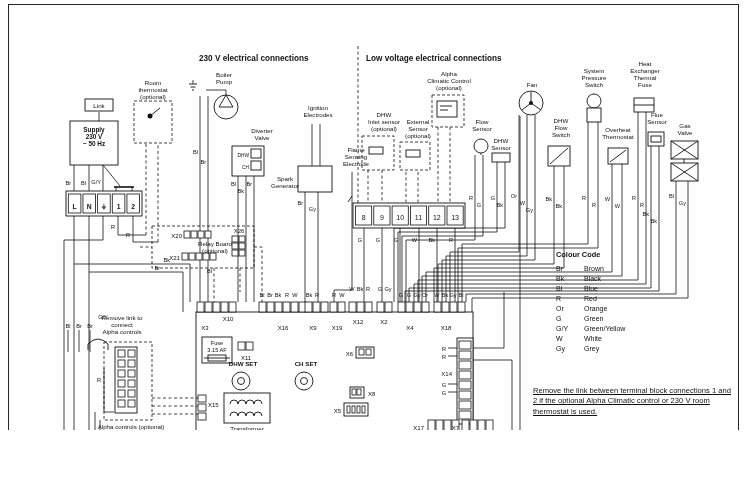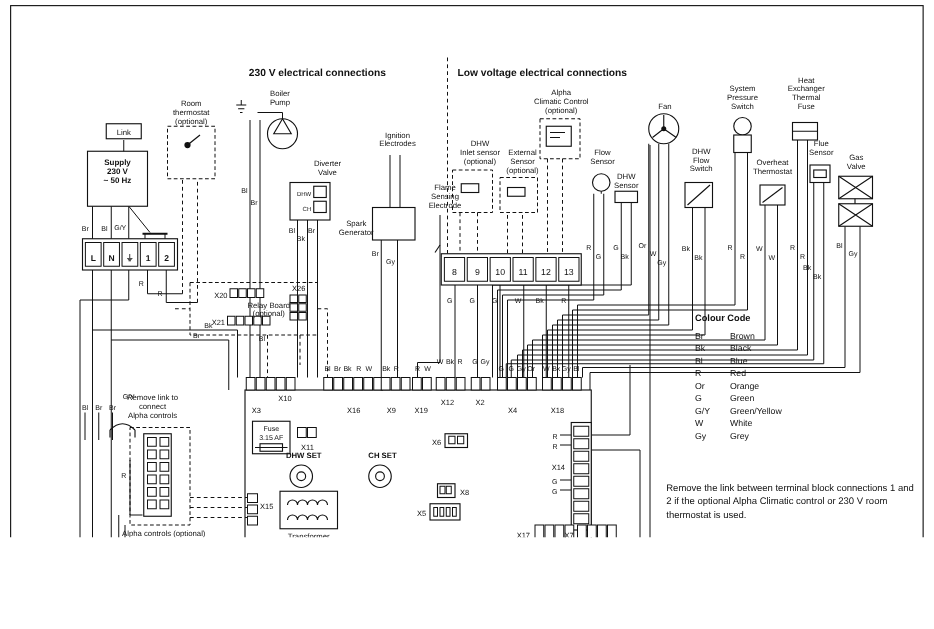--- a/index.html
+++ b/index.html
@@ -9,21 +9,21 @@
   svg{position:absolute;left:0;top:0;}
   svg text{font-family:"Liberation Sans",sans-serif;fill:#111;}
   .wire{fill:none;stroke:#111;stroke-width:0.8;}
   .dash{fill:none;stroke:#111;stroke-width:0.8;stroke-dasharray:3 2.5;}
   .box{fill:#fff;stroke:#111;stroke-width:0.9;}
   .obox{fill:none;stroke:#111;stroke-width:0.9;}
   .dbox{fill:none;stroke:#111;stroke-width:0.8;stroke-dasharray:3 2;}
   .sym{fill:none;stroke:#111;stroke-width:0.9;}
   .pin{fill:#fff;stroke:#111;stroke-width:0.8;}
   .note{position:absolute;left:533px;top:386px;width:201px;
-        font-size:7.6px;line-height:1.35;color:#111;}
+        font-size:7.6px;line-height:1.35;color:#111;text-decoration:underline;}
 </style>
 </head>
 <body>
 
 <div class="page">
 
   <svg width="747" height="503" viewBox="0 0 747 503">
 
     <rect class="obox" x="8.5" y="4.5" width="730" height="494"></rect>
 

